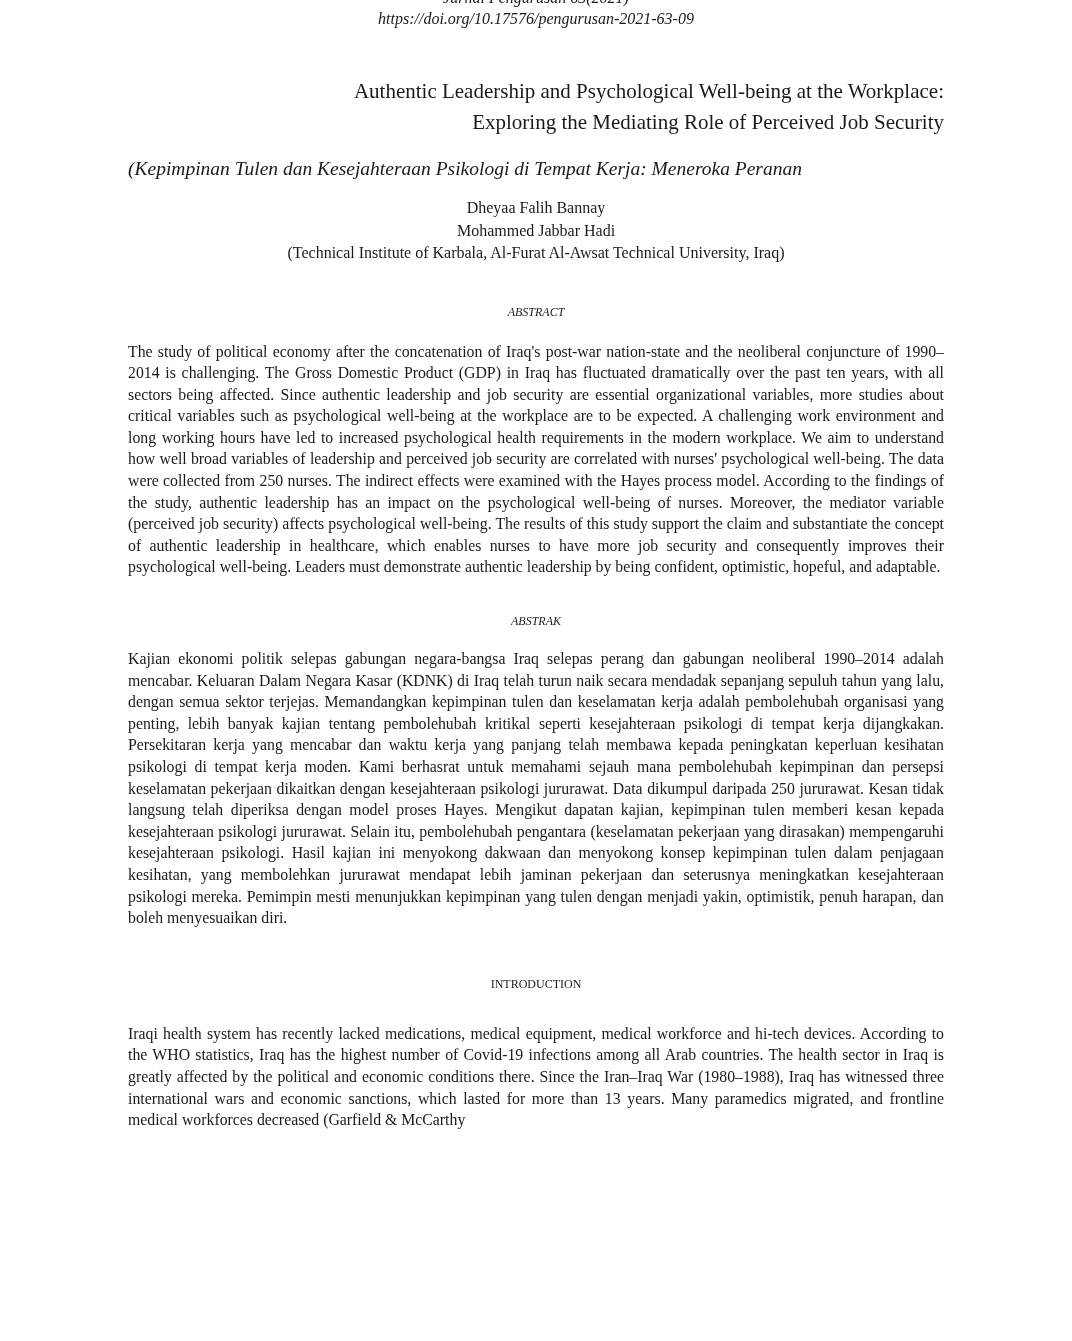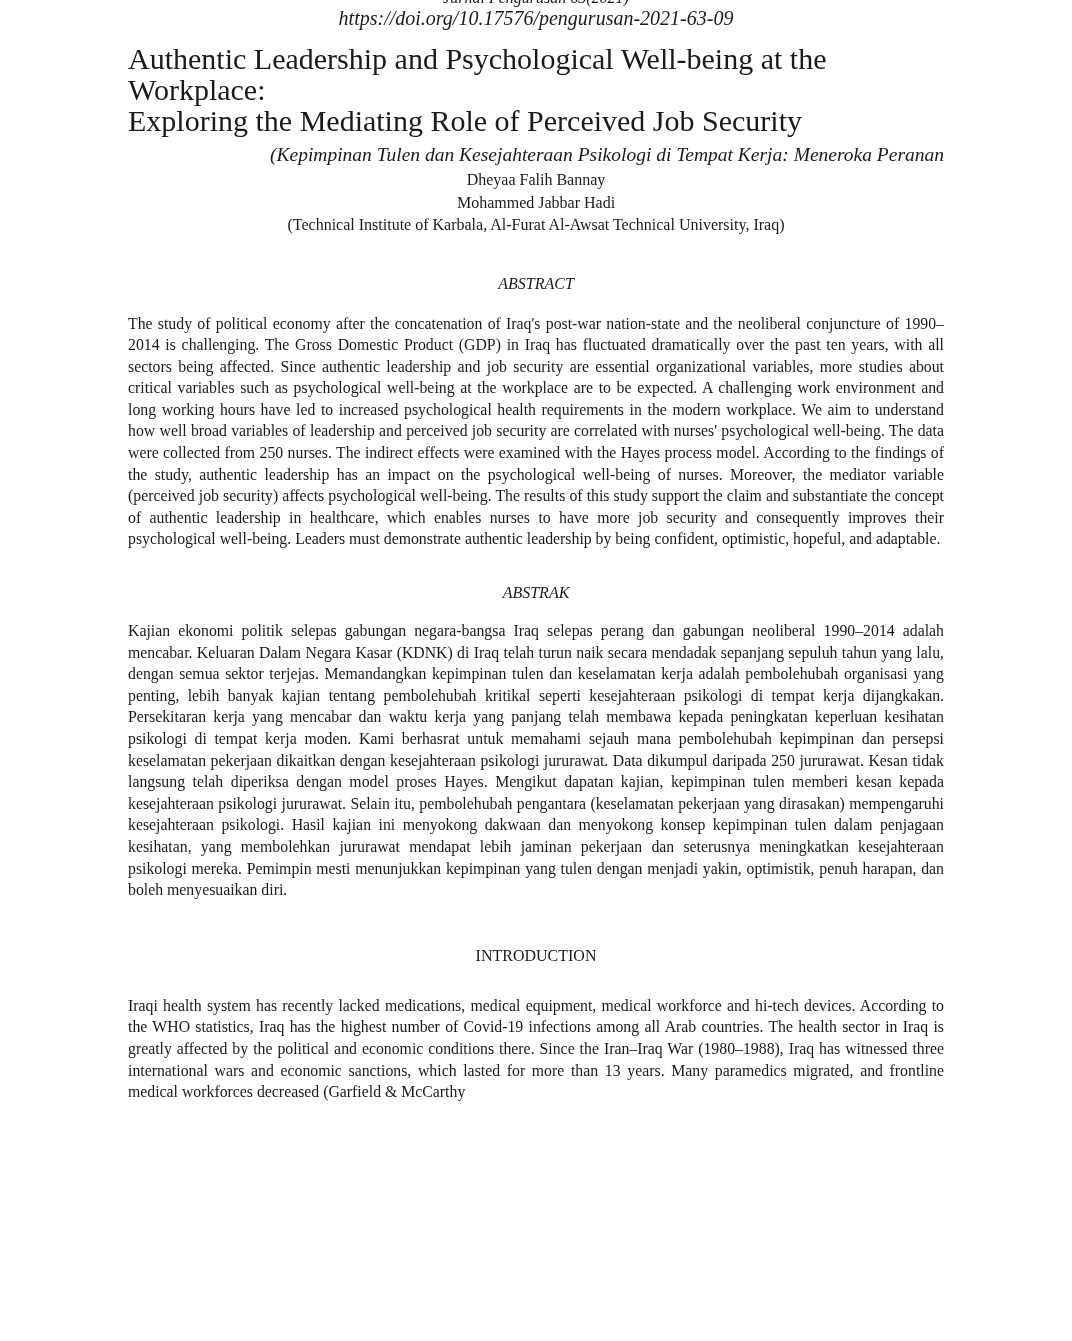--- a/index.html
+++ b/index.html
@@ -16,45 +16,46 @@
   }
   .journal-head { text-align: center; }
   .journal-line {
     font-style: italic;
     font-size: 16px;
     line-height: 21px;
     margin-top: -13px; 
   }
   .doi-line {
     font-style: italic;
-    font-size: 20px;
+    font-size: 16px;
     line-height: 21px;
   }
   .title {
-    margin-top: 14px;
-    text-align: left;
-    font-size: 30px;
+    margin-top: 47px;
+    text-align: right;
+    font-size: 21px;
     line-height: 31px;
     font-weight: normal;
   }
   .subtitle {
-    margin-top: 4px;
-    text-align: right;
+    margin-top: 16px;
+    text-align: left;
     font-style: italic;
     font-size: 19.5px;
     line-height: 29px;
   }
   .authors {
+    margin-top: 14px;
     text-align: center;
     font-size: 16px;
     line-height: 22.5px;
   }
   .section-heading {
     text-align: center;
-    font-size: 16px;
+    font-size: 12px;
     line-height: 22px;
     font-weight: normal;
   }
   .h-abstract { margin-top: 36px; font-style: italic; }
   .h-abstrak  { margin-top: 32px; font-style: italic; }
   .h-intro    { margin-top: 44px; }
   .para {
     font-size: 15.8px;
     line-height: 21.6px;
     text-align: justify;

